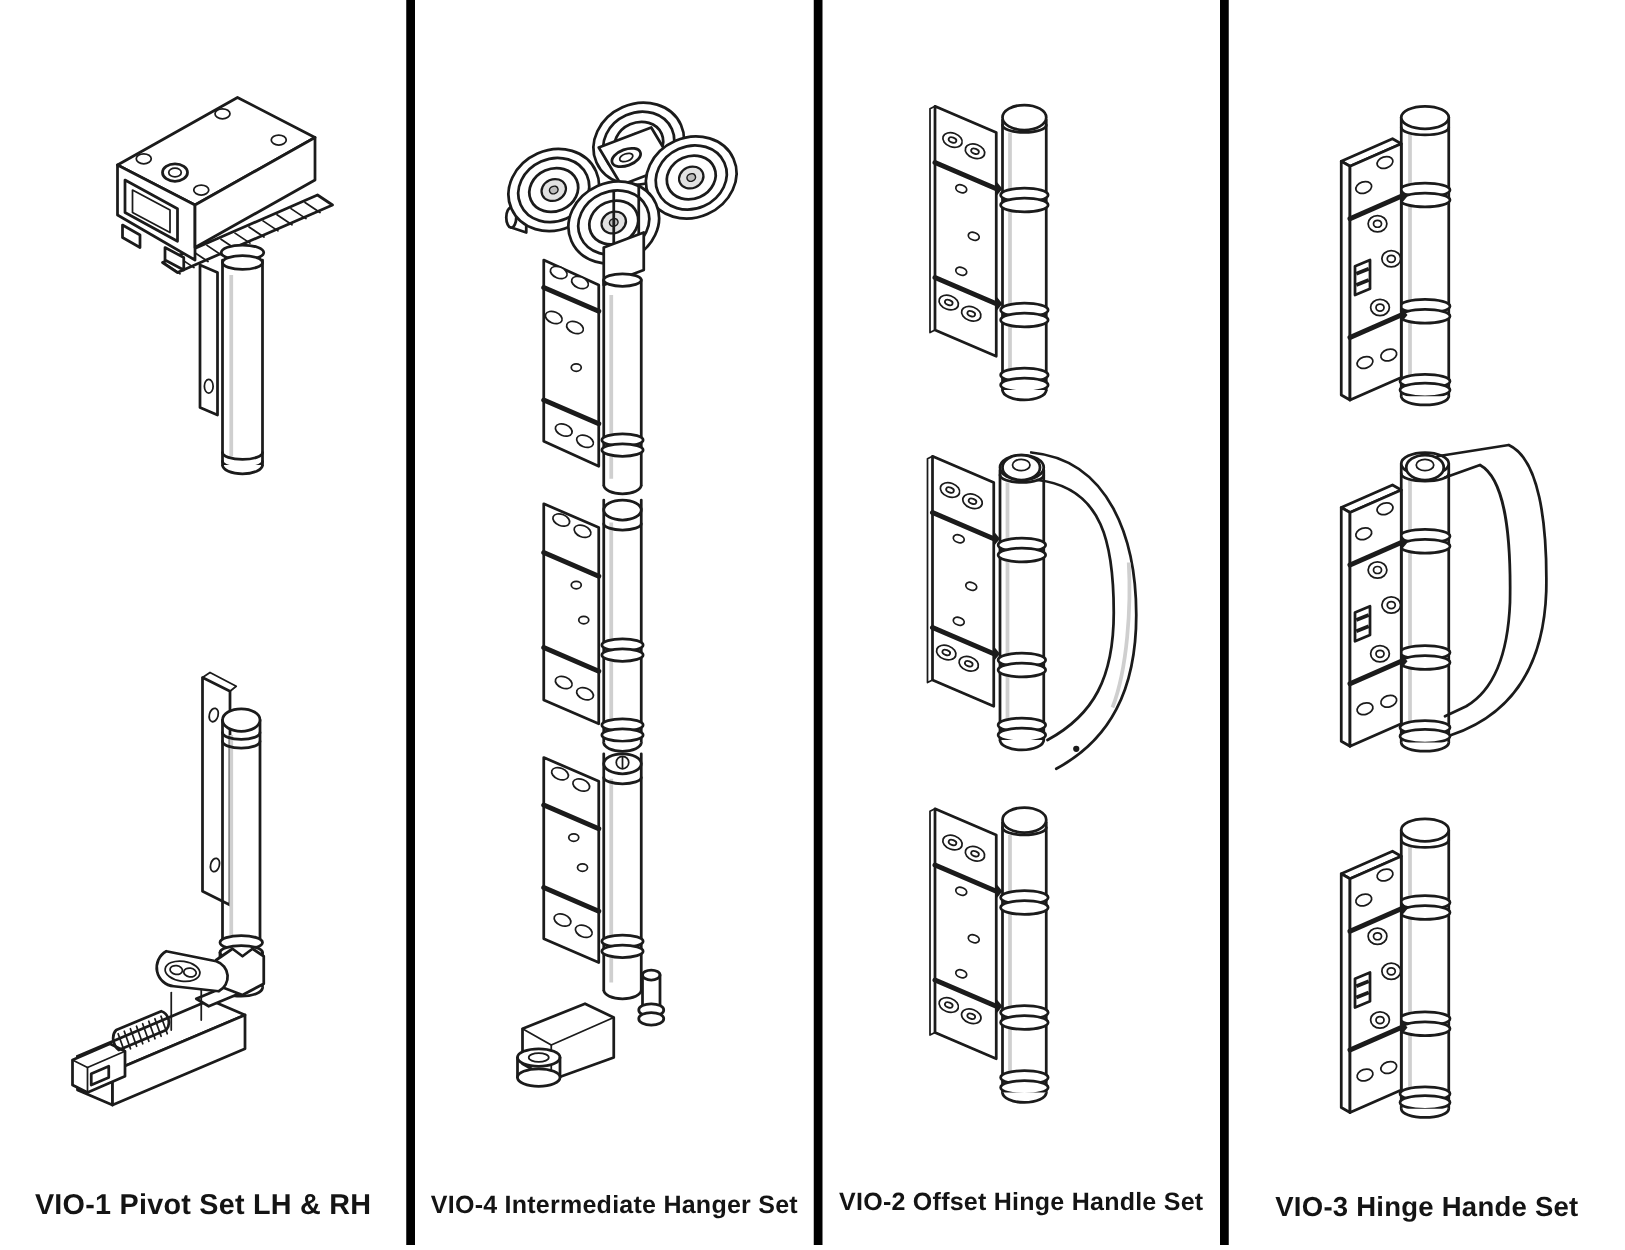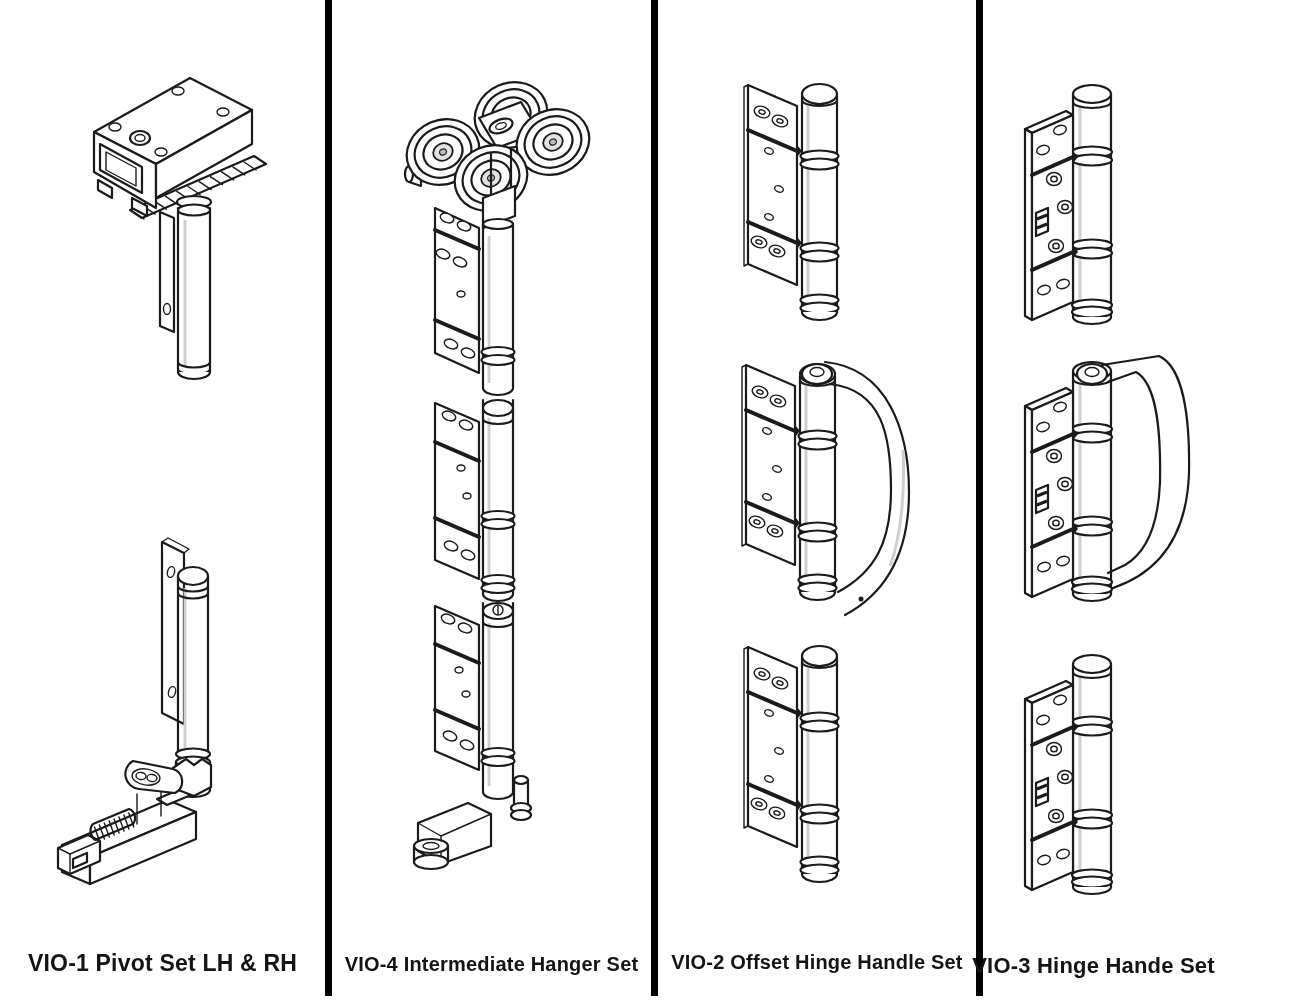--- a/index.html
+++ b/index.html
@@ -319,21 +319,21 @@
       </g>
     </svg>
     <svg class="art" style="left:77px;top:634px;" width="150" height="252" viewBox="0 0 150 252">
       <use href="#hingeA" xlink:href="#hingeA"></use>
     </svg>
     <div class="label" style="left:0;width:318px;top:951px;font-size:20px;">VIO-2 Offset Hinge Handle Set</div>
   </section>
 
   <div class="divider" style="left:976px;"></div>
 
-  <section class="col" style="left:935px;width:317px;">
+  <section class="col" style="left:983px;width:317px;">
     <svg class="art" style="left:85px;top:78px;" width="125" height="250" viewBox="0 0 125 250">
       <use href="#hingeB" xlink:href="#hingeB"></use>
     </svg>
     <svg class="art" style="left:85px;top:352px;" width="230" height="268" viewBox="0 0 230 268">
       <use href="#hingeB" xlink:href="#hingeB" y="3"></use>
       <g>
         <path class="ln" d="M 82,13 L 139,4 C 163,15 170,65 169,121 C 167,180 143,219 93,236"></path>
         <path class="ln" d="M 88,30 L 116,20 C 136,31 141,75 140,130 C 138,180 122,203 105,213 L 88,221"></path>
         <ellipse class="fw" cx="72" cy="22" rx="15" ry="10"></ellipse>
         <ellipse class="ln thin" cx="72" cy="20" rx="7" ry="4.5"></ellipse>

